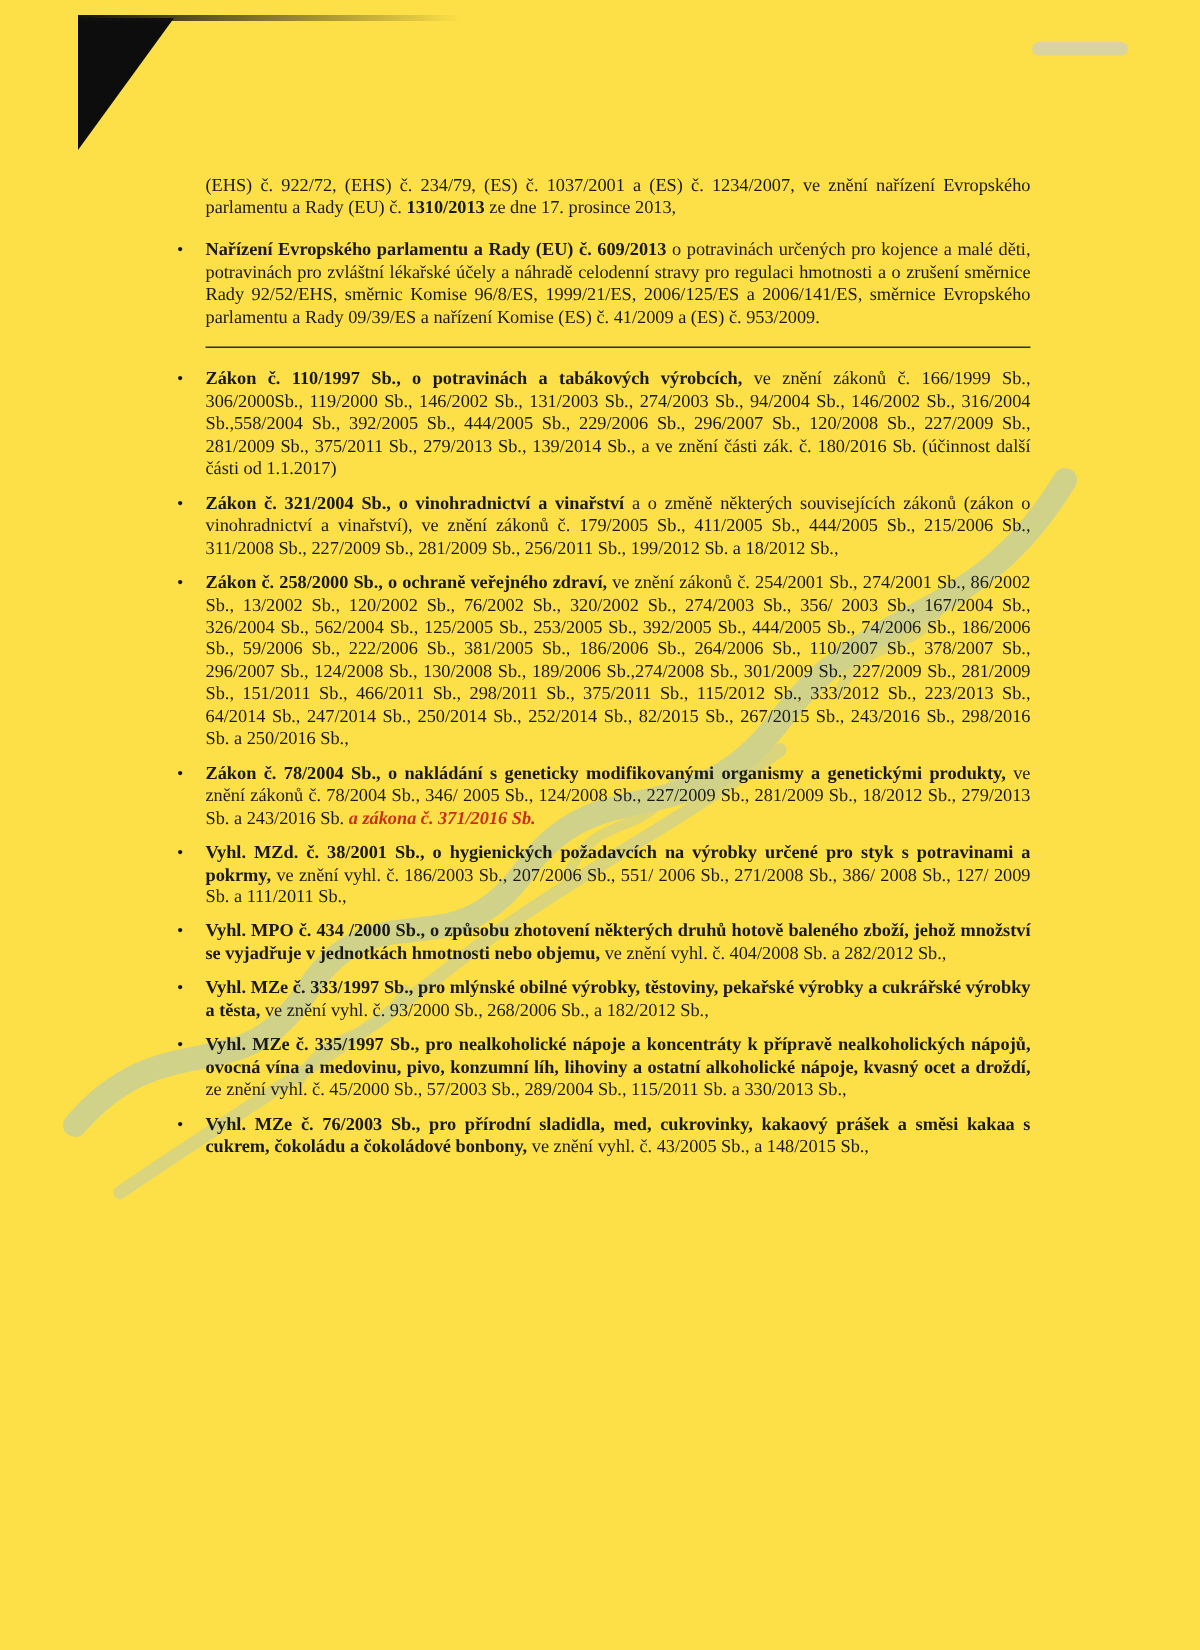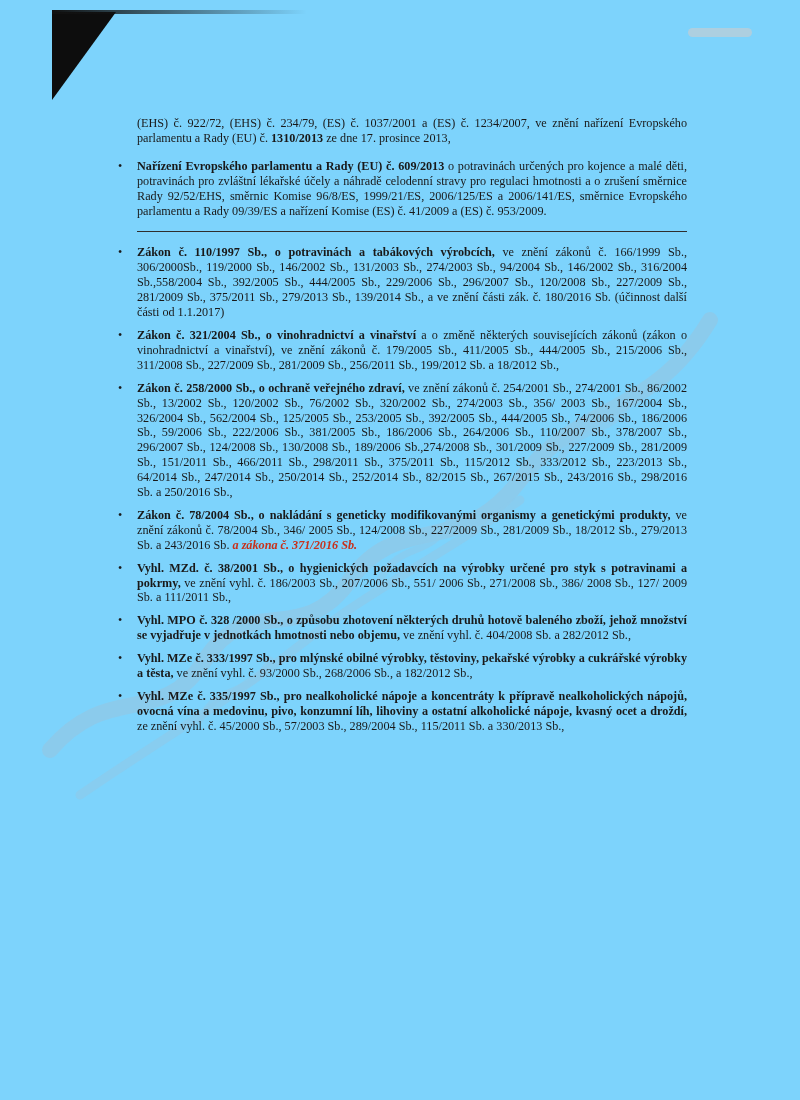--- a/index.html
+++ b/index.html
@@ -1,20 +1,20 @@
 <!DOCTYPE html>
 <html style="--accent_red: #c8301a; --watermark_blue: #9cc2da; --text: #191919;"><head>
 <meta charset="utf-8">
 <style>
   html,body{margin:0;padding:0;background:#e9e7e2;}
   .page{
     position:relative;
     width:800px;height:1100px;
     margin:0 auto;
-    background:#7dd3fc;
+    background:#fde047;
     overflow:hidden;
     font-family:"Liberation Serif", serif;
     color:#191919;
   }
   
   .corner-artifact{
     position:absolute;left:52px;top:12px;width:0;height:0;z-index:1;
     border-top:88px solid #0d0d0d;
     border-right:64px solid transparent;
   }
@@ -80,19 +80,20 @@
       </ul>
 
     <hr class="divider">
 
     <ul class="blist" id="bullet-list-bottom">
         <li><span class="b">Zákon č. 110/1997 Sb., o potravinách a tabákových výrobcích,</span><span> ve znění zákonů č. 166/1999 Sb., 306/2000Sb., 119/2000 Sb., 146/2002 Sb., 131/2003 Sb., 274/2003 Sb., 94/2004 Sb., 146/2002 Sb., 316/2004 Sb.,558/2004 Sb., 392/2005 Sb., 444/2005 Sb., 229/2006 Sb., 296/2007 Sb., 120/2008 Sb., 227/2009 Sb., 281/2009 Sb., 375/2011 Sb., 279/2013 Sb., 139/2014 Sb., a ve znění části zák. č. 180/2016 Sb. (účinnost další části od 1.1.2017)</span></li>
         <li><span class="b">Zákon č. 321/2004 Sb., o vinohradnictví a vinařství</span><span> a o změně některých souvisejících zákonů (zákon o vinohradnictví a vinařství), ve znění zákonů č. 179/2005 Sb., 411/2005 Sb., 444/2005 Sb., 215/2006 Sb., 311/2008 Sb., 227/2009 Sb., 281/2009 Sb., 256/2011 Sb., 199/2012 Sb. a 18/2012 Sb.,</span></li>
         <li><span class="b">Zákon č. 258/2000 Sb., o ochraně veřejného zdraví,</span><span> ve znění zákonů č. 254/2001 Sb., 274/2001 Sb., 86/2002 Sb., 13/2002 Sb., 120/2002 Sb., 76/2002 Sb., 320/2002 Sb., 274/2003 Sb., 356/ 2003 Sb., 167/2004 Sb., 326/2004 Sb., 562/2004 Sb., 125/2005 Sb., 253/2005 Sb., 392/2005 Sb., 444/2005 Sb., 74/2006 Sb., 186/2006 Sb., 59/2006 Sb., 222/2006 Sb., 381/2005 Sb., 186/2006 Sb., 264/2006 Sb., 110/2007 Sb., 378/2007 Sb., 296/2007 Sb., 124/2008 Sb., 130/2008 Sb., 189/2006 Sb.,274/2008 Sb., 301/2009 Sb., 227/2009 Sb., 281/2009 Sb., 151/2011 Sb., 466/2011 Sb., 298/2011 Sb., 375/2011 Sb., 115/2012 Sb., 333/2012 Sb., 223/2013 Sb., 64/2014 Sb., 247/2014 Sb., 250/2014 Sb., 252/2014 Sb., 82/2015 Sb., 267/2015 Sb., 243/2016 Sb., 298/2016 Sb. a 250/2016 Sb.,</span></li>
         <li><span class="b">Zákon č. 78/2004 Sb., o nakládání s geneticky modifikovanými organismy a genetickými produkty,</span><span> ve znění zákonů č. 78/2004 Sb., 346/ 2005 Sb., 124/2008 Sb., 227/2009 Sb., 281/2009 Sb., 18/2012 Sb., 279/2013 Sb. a 243/2016 Sb. </span><span class="b red">a zákona č. 371/2016 Sb.</span></li>
         <li><span class="b">Vyhl. MZd. č. 38/2001 Sb., o hygienických požadavcích na výrobky určené pro styk s potravinami a pokrmy,</span><span> ve znění vyhl. č. 186/2003 Sb., 207/2006 Sb., 551/ 2006 Sb., 271/2008 Sb., 386/ 2008 Sb., 127/ 2009 Sb. a  111/2011 Sb.,</span></li>
-        <li><span class="b">Vyhl. MPO č. 328 /2000 Sb., o způsobu zhotovení některých druhů hotově baleného zboží, jehož množství se vyjadřuje v jednotkách hmotnosti nebo objemu,</span><span> ve znění vyhl. č. 404/2008 Sb. a 282/2012 Sb.,</span></li>
+        <li><span class="b">Vyhl. MPO č. 434 /2000 Sb., o způsobu zhotovení některých druhů hotově baleného zboží, jehož množství se vyjadřuje v jednotkách hmotnosti nebo objemu,</span><span> ve znění vyhl. č. 404/2008 Sb. a 282/2012 Sb.,</span></li>
         <li><span class="b">Vyhl. MZe č. 333/1997 Sb., pro mlýnské obilné výrobky, těstoviny, pekařské výrobky a cukrářské výrobky a těsta,</span><span> ve znění vyhl. č. 93/2000 Sb., 268/2006 Sb., a 182/2012 Sb.,</span></li>
         <li><span class="b">Vyhl. MZe č. 335/1997 Sb., pro nealkoholické nápoje a koncentráty k přípravě nealkoholických nápojů, ovocná vína a medovinu, pivo, konzumní líh, lihoviny a ostatní alkoholické nápoje, kvasný ocet a droždí,</span><span> ze znění vyhl. č. 45/2000 Sb., 57/2003 Sb., 289/2004 Sb., 115/2011 Sb. a 330/2013 Sb.,</span></li>
+        <li><span class="b">Vyhl. MZe č. 76/2003 Sb., pro přírodní sladidla, med, cukrovinky, kakaový prášek a směsi kakaa s cukrem, čokoládu a čokoládové bonbony,</span><span> ve znění vyhl. č. 43/2005 Sb., a 148/2015 Sb.,</span></li>
       </ul>
   </div>
 
 </div>
 
 </body></html>

